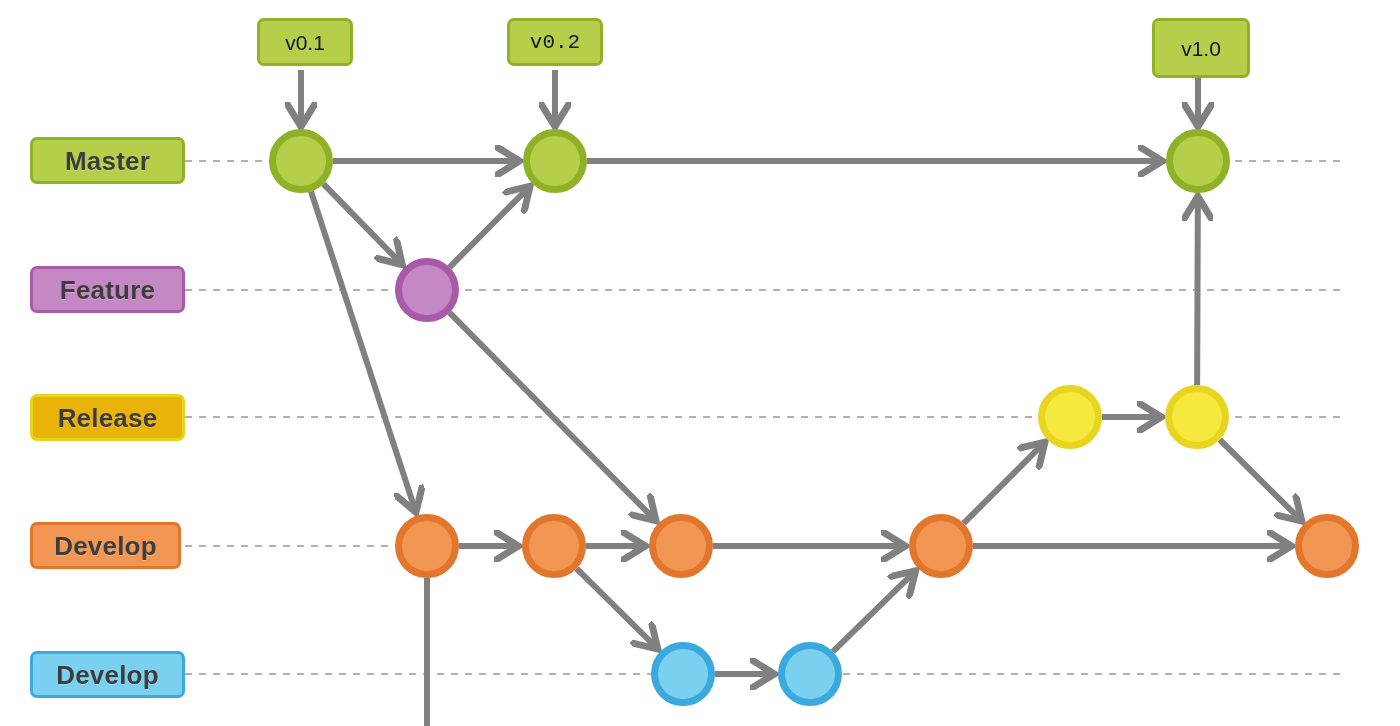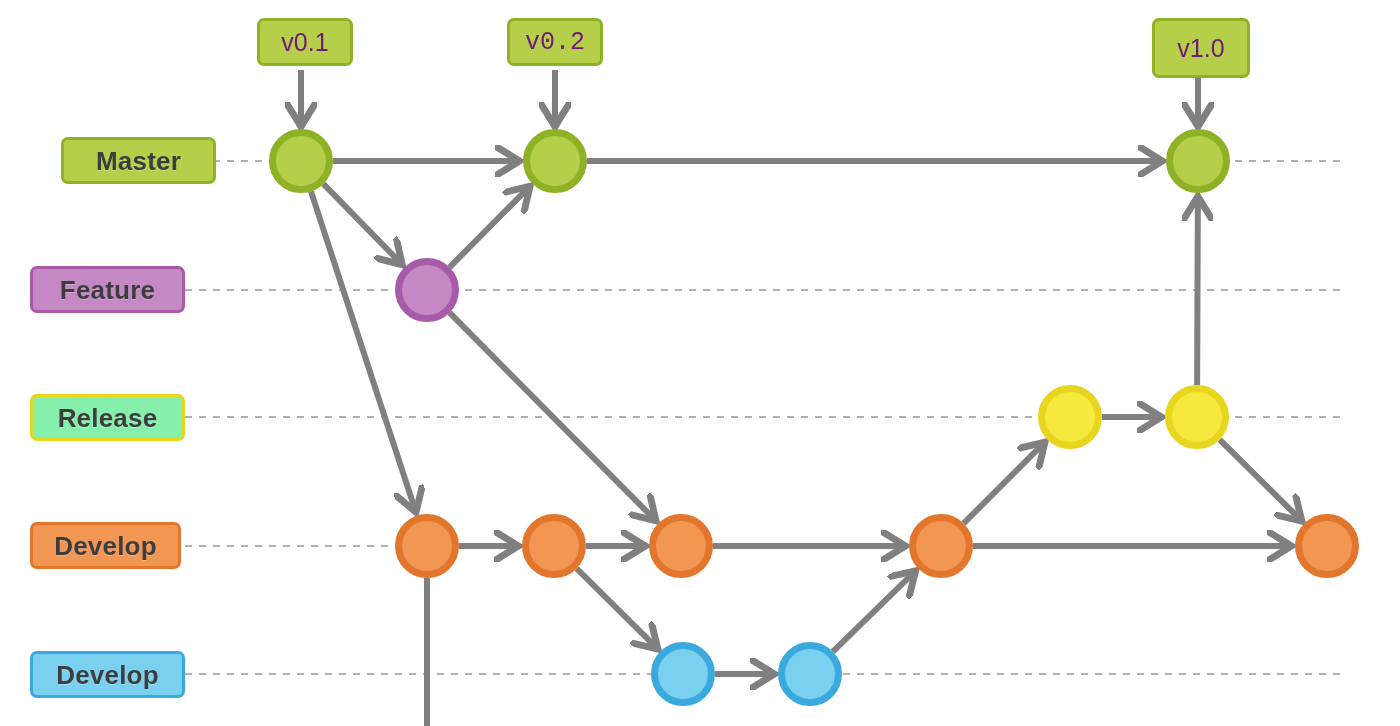--- a/index.html
+++ b/index.html
@@ -42,23 +42,23 @@
   }
   .tag-box {
     position: absolute;
     box-sizing: border-box;
     display: flex;
     align-items: center;
     justify-content: center;
     border-radius: 7px;
     border-style: solid;
     border-width: 3px;
-    font-size: 25px;
+    font-size: 21px;
     font-weight: normal;
-    color: #701a75;
+    color: #0f172a;
     line-height: 1;
   }
 </style>
 </head>
 <body>
 
 <div id="canvas">
 
   <svg id="gitflow-svg" viewBox="0 0 1400 726">
     <defs>
@@ -113,27 +113,27 @@
         <circle cx="554" cy="546" r="28.5" fill="#f29653" stroke="#e2762c" stroke-width="7"></circle>
         <circle cx="681" cy="546" r="28.5" fill="#f29653" stroke="#e2762c" stroke-width="7"></circle>
         <circle cx="941" cy="546" r="28.5" fill="#f29653" stroke="#e2762c" stroke-width="7"></circle>
         <circle cx="1327" cy="546" r="28.5" fill="#f29653" stroke="#e2762c" stroke-width="7"></circle>
         <circle cx="683" cy="674" r="28.5" fill="#79d0ef" stroke="#3aa9dd" stroke-width="7"></circle>
         <circle cx="810" cy="674" r="28.5" fill="#79d0ef" stroke="#3aa9dd" stroke-width="7"></circle>
       </g>
   </svg>
 
   <div id="lane-label-layer">
-      <div class="lane-label" style="left: 30px; top: 137px; width: 155px; height: 47px; background: rgb(181, 207, 74); border-color: rgb(143, 177, 37); color: rgb(61, 61, 61); margin-left: 31px;">
+      <div class="lane-label" style="left: 30px; top: 137px; width: 155px; height: 47px; background: rgb(181, 207, 74); border-color: rgb(143, 177, 37); color: rgb(61, 61, 61);">
         <span>Master</span>
       </div>
       <div class="lane-label" style="left: 30px; top: 266px; width: 155px; height: 47px; background: rgb(196, 137, 196); border-color: rgb(168, 90, 168); color: rgb(61, 61, 61);">
         <span>Feature</span>
       </div>
-      <div class="lane-label" style="left: 30px; top: 394px; width: 155px; height: 47px; background: #86efac; border-color: rgb(232, 213, 32); color: rgb(61, 61, 61);">
+      <div class="lane-label" style="left: 30px; top: 394px; width: 155px; height: 47px; background: #eab308; border-color: rgb(232, 213, 32); color: rgb(61, 61, 61);">
         <span>Release</span>
       </div>
       <div class="lane-label" style="left: 30px; top: 522px; width: 151px; height: 47px; background: rgb(242, 150, 83); border-color: rgb(226, 118, 44); color: rgb(61, 61, 61);">
         <span>Develop</span>
       </div>
       <div class="lane-label" style="left: 30px; top: 651px; width: 155px; height: 47px; background: rgb(121, 208, 239); border-color: rgb(58, 169, 221); color: rgb(61, 61, 61);">
         <span>Develop</span>
       </div>
     </div>
   <div id="tag-layer">

